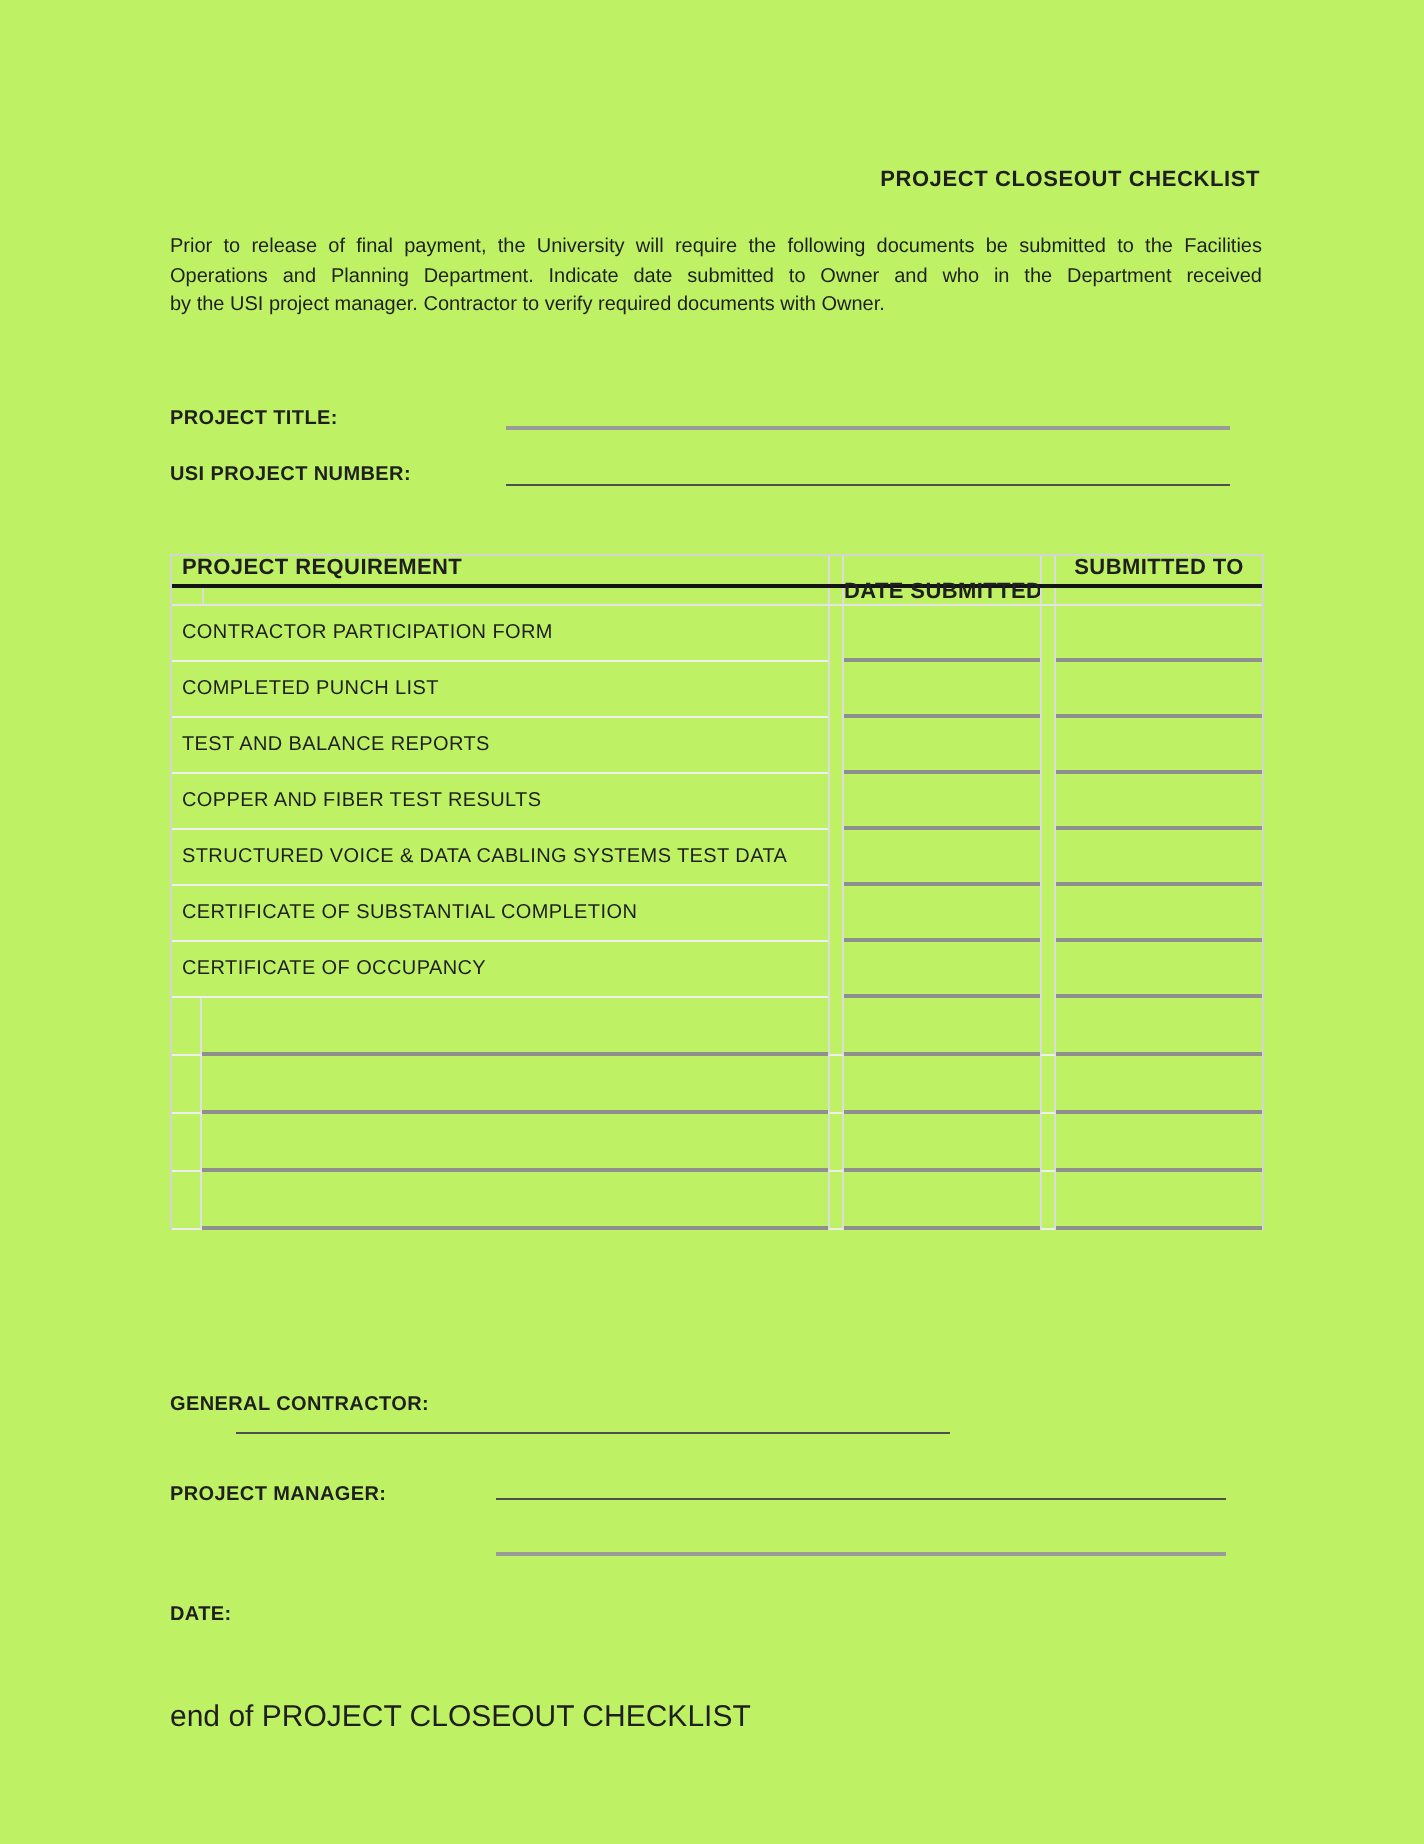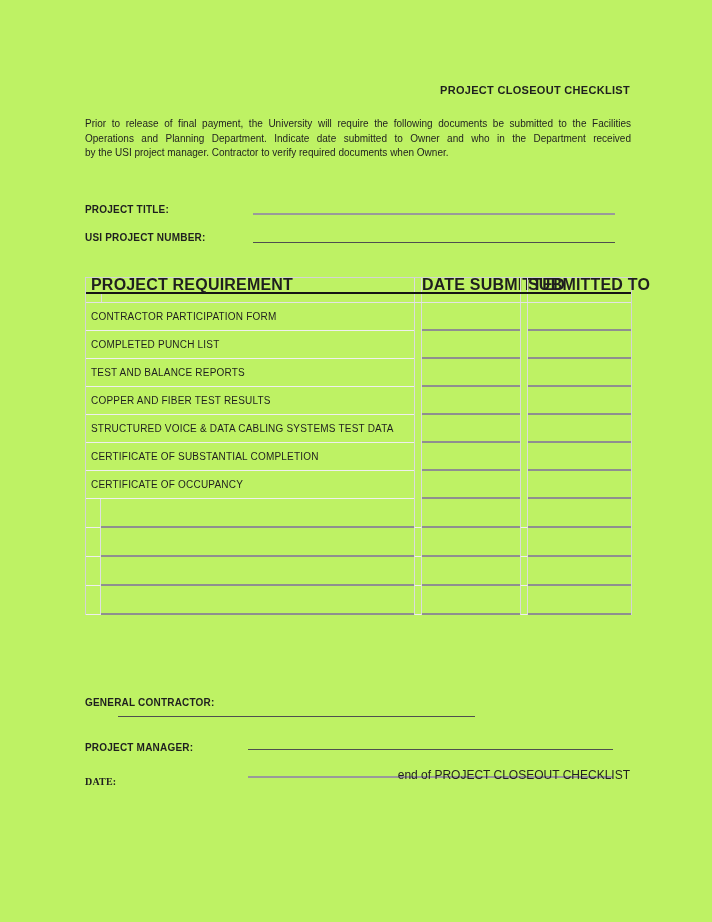--- a/index.html
+++ b/index.html
@@ -21,57 +21,57 @@
   .ln-gray{border-bottom:2px solid #9a9a9a;}
   
   .table{
     position:absolute;left:85px;top:277px;width:545px;
     border-top:1px solid #d4d4d4;border-left:1px solid #d4d4d4;border-right:1px solid #d4d4d4;
   }
   .t-row{display:flex;}
   .c{box-sizing:border-box;}
   .c1{width:328px;}
   .gap{width:8px;border-left:1px solid #dcdcdc;border-right:1px solid #dcdcdc;}
-  .c2{width:98px;}
+  .c2{width:98px;margin-top:12px;}
   .c3{width:103px;}
   .t-header{height:14px;border-bottom:2px solid #141414;}
-  .t-header .c{font-size:16px;font-weight:bold;letter-spacing:.2px;line-height:13px;white-space:nowrap;}
+  .t-header .c{font-size:11px;font-weight:bold;letter-spacing:.2px;line-height:13px;white-space:nowrap;}
   .t-header .c1{padding-left:5px;}
   .t-header .c2,.t-header .c3{text-align:center;}
   .t-thin{height:8px;border-bottom:1px solid #e4e4e4;}
   .t-thin .c1{position:relative;}
   .t-thin .c1::before{content:"";position:absolute;left:15px;top:0;bottom:0;border-left:1px solid #dcdcdc;}
   .t-req{height:28px;}
   .t-req .c1{
     display:flex;align-items:center;padding-left:5px;font-size:10px;letter-spacing:.2px;
     white-space:nowrap;border-bottom:1px solid #efefef;
   }
   .fill{border-bottom:2px solid #8f8f8f;font-size:10px;padding:0 3px;line-height:26px;overflow:hidden;}
   .t-blank{height:29px;}
   .t-blank .c1{display:flex;}
   .t-blank .subcol{box-sizing:border-box;width:15px;border-right:1px solid #e0e0e0;border-bottom:1px solid #eeeeee;}
   .t-blank .mainline{flex:1;border-bottom:2px solid #8f8f8f;}
   .t-blank .gap{border-bottom:1px solid #eeeeee;}
   
   .doc-footer{
-    position:absolute;left:85px;top:769px;width:545px;text-align:right;
-    font-size:12px;line-height:13px;
+    position:absolute;left:85px;top:852px;width:545px;text-align:left;
+    font-size:15px;line-height:13px;
   }
 </style>
 </head>
 <body>
 
 <div class="page">
 
   <div class="doc-title">PROJECT CLOSEOUT CHECKLIST</div>
 
   <div class="intro">
     <div class="jline">Prior to release of final payment, the University will require the following documents be submitted to the Facilities</div>
     <div class="jline">Operations and Planning Department.  Indicate date submitted to Owner and who in the Department received</div>
-    <div class="lline">by the USI project manager.   Contractor to verify required documents when Owner.</div>
+    <div class="lline">by the USI project manager.   Contractor to verify required documents with Owner.</div>
   </div>
 
   <div class="field-label" style="left:85px;top:204px;">PROJECT TITLE:</div>
   <div class="fill-line ln-gray" style="left:253px;top:213px;width:362px;"></div>
 
   <div class="field-label" style="left:85px;top:232px;">USI PROJECT NUMBER:</div>
   <div class="fill-line ln-thin" style="left:253px;top:242px;width:362px;"></div>
 
   <div class="table">
     <div class="t-row t-header">
@@ -182,18 +182,18 @@
         </div>
       </div>
   </div>
 
   <div class="field-label" style="left:85px;top:697px;">GENERAL CONTRACTOR:</div>
   <div class="fill-line ln-thin" style="left:118px;top:716px;width:357px;"></div>
 
   <div class="field-label" style="left:85px;top:742px;">PROJECT MANAGER:</div>
   <div class="fill-line ln-thin" style="left:248px;top:749px;width:365px;"></div>
 
-  <div class="field-label" style="left:85px;top:776px;font-family:Liberation Serif, serif;">DATE:</div>
+  <div class="field-label" style="left:85px;top:802px;">DATE:</div>
   <div class="fill-line ln-gray" style="left:248px;top:776px;width:365px;"></div>
 
   <div class="doc-footer">end of PROJECT CLOSEOUT CHECKLIST</div>
 
 </div>
 
 </body></html>

